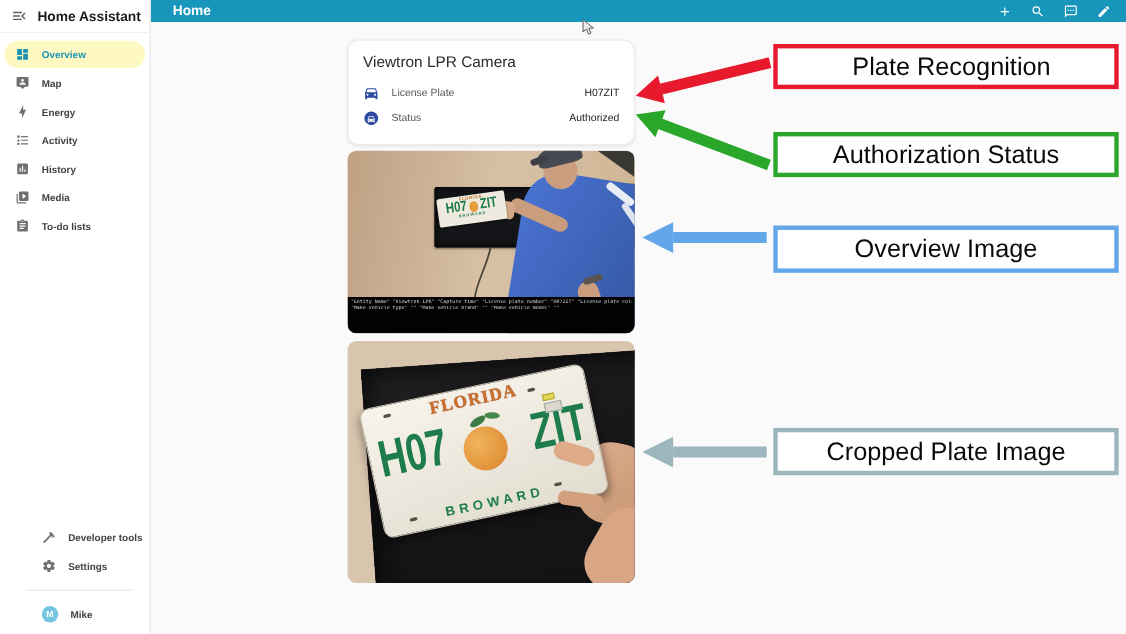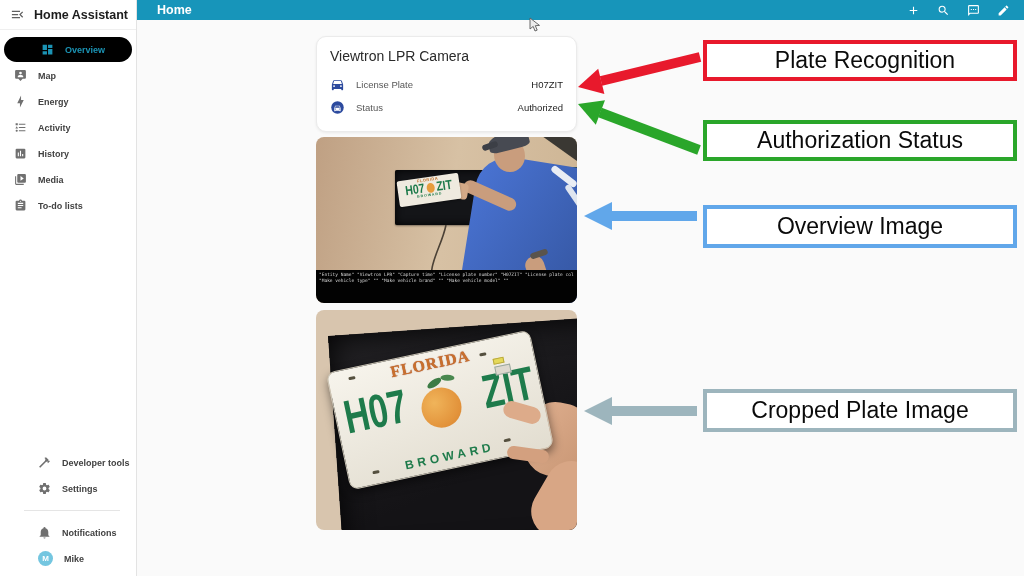--- a/index.html
+++ b/index.html
@@ -13,21 +13,21 @@
            border-right:1px solid #e3e3e3;z-index:6;}
   .sb-header{height:30px;display:flex;align-items:center;gap:9px;padding-left:10px;
              border-bottom:1px solid #efefef;}
   .sb-header .icon{width:15px;height:15px;color:#606060;}
   .sb-title{font-size:12.5px;font-weight:700;color:#1d1d1d;}
   .sb-items{margin-top:7px;}
   .sb-item{height:25px;margin:0 4px 1px 4px;border-radius:13px;display:flex;align-items:center;
            gap:11px;padding-left:10px;cursor:pointer;}
   .sb-item .icon{width:13px;height:13px;color:#707070;flex:none;}
   .sb-item .lbl{font-size:9px;font-weight:600;color:#424242;white-space:nowrap;}
-  .sb-item.selected{background:#000000;justify-content:center;}
+  .sb-item.selected{background:#fef9c3;}
   .sb-item.selected .icon,.sb-item.selected .lbl{color:#1b93b4;}
   .sb-bottom{position:absolute;left:0;right:16px;bottom:4px;padding-left:24px;}
   .sb-divider{height:1px;background:#e5e5e5;margin:9px 0;}
   .avatar{width:15px;height:15px;border-radius:50%;background:#74c6e0;color:#fff;font-size:8px;
           font-weight:700;display:flex;align-items:center;justify-content:center;flex:none;}
 
   
   .topbar{position:absolute;left:137px;top:0;width:887px;height:20px;background:#1795ba;
           display:flex;align-items:center;z-index:5;}
   .tab{color:#fff;font-size:12.5px;font-weight:600;margin-left:20px;cursor:pointer;}
@@ -197,28 +197,20 @@
     <div class="sb-item">
       <span class="icon">
           <svg viewBox="0 0 24 24" fill="currentColor">
             <path d="M12,15.5A3.5,3.5 0 0,1 8.5,12A3.5,3.5 0 0,1 12,8.5A3.5,3.5 0 0,1 15.5,12A3.5,3.5 0 0,1 12,15.5M19.43,12.97C19.47,12.65 19.5,12.33 19.5,12C19.5,11.67 19.47,11.34 19.43,11L21.54,9.37C21.73,9.22 21.78,8.95 21.66,8.73L19.66,5.27C19.54,5.05 19.27,4.96 19.05,5.05L16.56,6.05C16.04,5.66 15.5,5.32 14.87,5.07L14.5,2.42C14.46,2.18 14.25,2 14,2H10C9.75,2 9.54,2.18 9.5,2.42L9.13,5.07C8.5,5.32 7.96,5.66 7.44,6.05L4.95,5.05C4.73,4.96 4.46,5.05 4.34,5.27L2.34,8.73C2.21,8.95 2.27,9.22 2.46,9.37L4.57,11C4.53,11.34 4.5,11.67 4.5,12C4.5,12.33 4.53,12.65 4.57,12.97L2.46,14.63C2.27,14.78 2.21,15.05 2.34,15.27L4.34,18.73C4.46,18.95 4.73,19.03 4.95,18.95L7.44,17.94C7.96,18.34 8.5,18.68 9.13,18.93L9.5,21.58C9.54,21.82 9.75,22 10,22H14C14.25,22 14.46,21.82 14.5,21.58L14.87,18.93C15.5,18.67 16.04,18.34 16.56,17.94L19.05,18.95C19.27,19.03 19.54,18.95 19.66,18.73L21.66,15.27C21.78,15.05 21.73,14.78 21.54,14.63L19.43,12.97Z"></path>
           </svg>
         </span>
       <span class="lbl">Settings</span>
     </div>
     <div class="sb-divider"></div>
     <div class="sb-item">
-      <span class="icon">
-          <svg viewBox="0 0 24 24" fill="currentColor">
-            <path d="M21,19V20H3V19L5,17V11C5,7.9 7.03,5.17 10,4.29C10,4.19 10,4.1 10,4A2,2 0 0,1 12,2A2,2 0 0,1 14,4C14,4.1 14,4.19 14,4.29C16.97,5.17 19,7.9 19,11V17L21,19M14,21A2,2 0 0,1 12,23A2,2 0 0,1 10,21"></path>
-          </svg>
-        </span>
-      <span class="lbl">Notifications</span>
-    </div>
-    <div class="sb-item">
       <span class="avatar">M</span>
       <span class="lbl">Mike</span>
     </div>
   </div>
 </aside>
 
 <header class="topbar">
   <span class="tab">Home</span>
   <div class="topbar-icons">
     <span class="icon">

